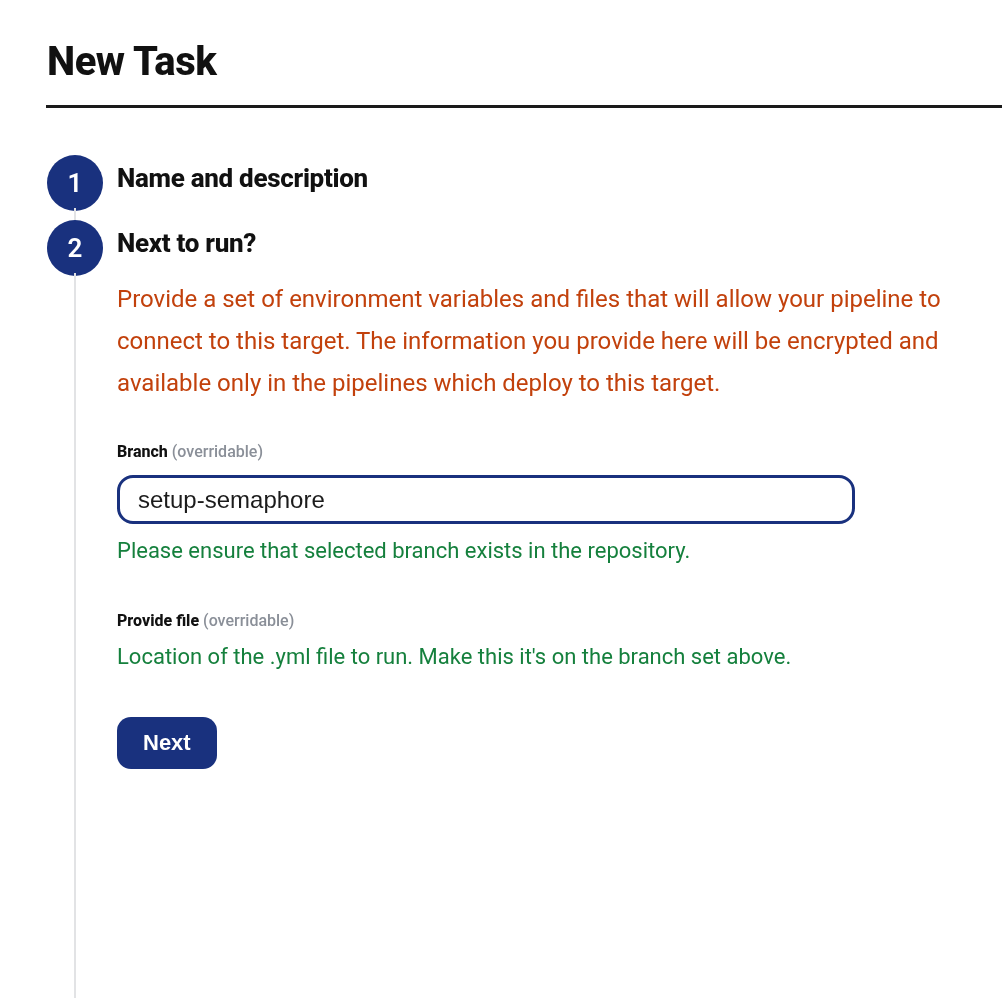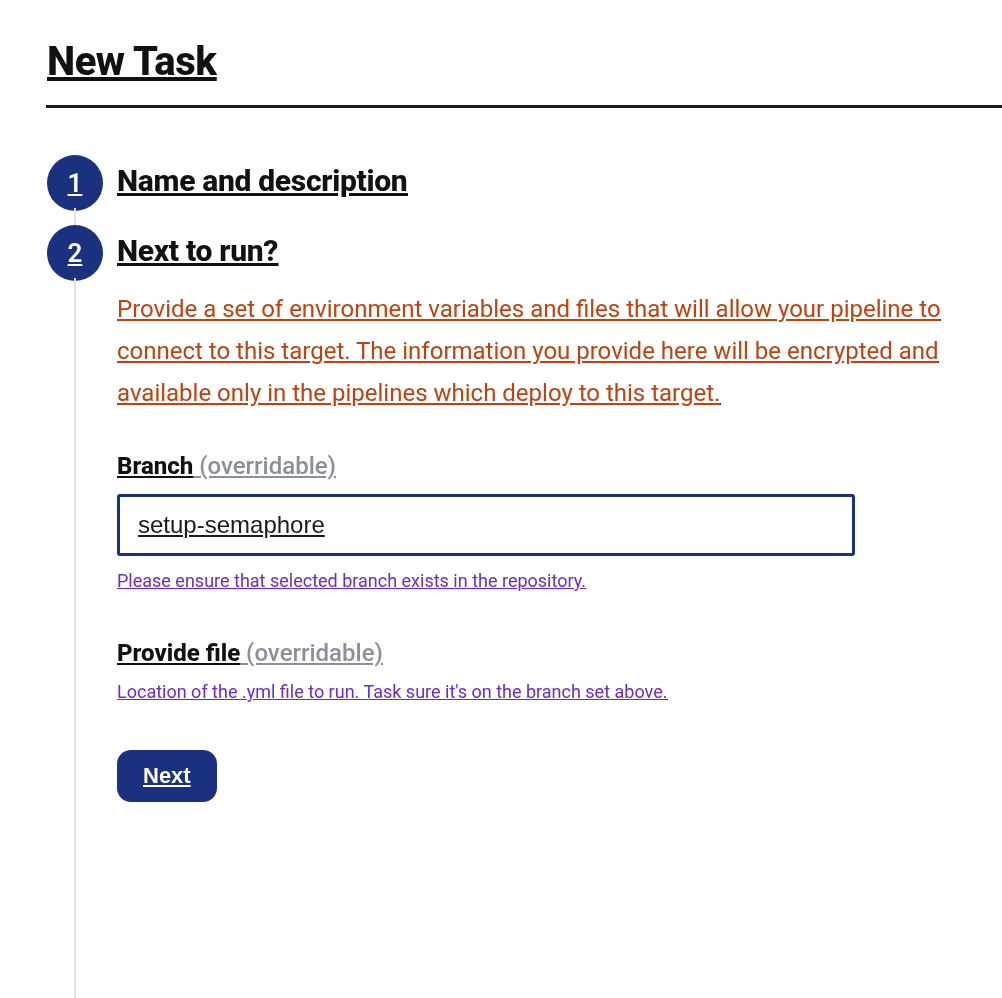--- a/index.html
+++ b/index.html
@@ -1,15 +1,15 @@
 <!DOCTYPE html>
 <html><head>
 <meta charset="utf-8">
 <style>
-  * { box-sizing: border-box; text-decoration: underline; }
+  * { box-sizing: border-box; }
   html, body {
     margin: 0;
     padding: 0;
     width: 1002px;
     height: 998px;
     background: #ffffff;
     font-family: -apple-system, BlinkMacSystemFont, "Segoe UI", Roboto, Helvetica, Arial, sans-serif;
     color: #111;
   }
 
@@ -63,62 +63,62 @@
     position: absolute;
     left: 27px;
     top: 45px;
     width: 2px;
     bottom: -40px;
     background: #e2e3e5;
   }
   .step:last-child .connector { bottom: -260px; }
 
   .step-title {
-    font-size: 30px;
+    font-size: 26px;
     font-weight: 800;
     margin: 0 0 20px 0;
     letter-spacing: -0.3px;
   }
 
   .step-desc {
     font-size: 24px;
     line-height: 1.75;
     color: #c2410c;
     margin: 0 0 38px 0;
     max-width: 870px;
   }
 
   .field-label {
-    font-size: 24px;
+    font-size: 16px;
     font-weight: 800;
     margin: 4px 0 14px 0;
   }
   .field-label .hint {
     font-weight: 500;
     color: #8a8f98;
   }
 
   .text-input {
     width: 738px;
-    height: 62px;
-    border-radius: 3px;
+    height: 49px;
+    border-radius: 16px;
     border: 2px solid #d8d9dc;
     padding: 0 18px;
     font-size: 24px;
     color: #1b1b1b;
     background: #fff;
     outline: none;
   }
   .text-input.focused {
     border: 3px solid #19317e;
   }
 
   .helper-text {
-    font-size: 18px;
-    color: #6d28d9;
+    font-size: 22px;
+    color: #15803d;
     margin: 14px 10px 0 0;
   }
 
   .field-group { margin-bottom: 48px; }
 
   .next-button {
     display: inline-flex;
     align-items: center;
     justify-content: center;
     height: 52px;
@@ -161,20 +161,20 @@
         </div>
         <input type="text" class="text-input focused" value="setup-semaphore" style="">
         <p class="helper-text">Please ensure that selected branch exists in the repository.</p>
       </div>
 
       
       <div class="field-group">
         <div class="field-label">
           <span>Provide file</span><span class="hint"> (overridable)</span>
         </div>
-        <p class="helper-text">Location of the .yml file to run. Task sure it's on the branch set above.</p>
+        <p class="helper-text">Location of the .yml file to run. Make this it's on the branch set above.</p>
       </div>
 
       <button class="next-button">Next</button>
     </div>
 
   </div>
 </div>
 
 </body></html>

